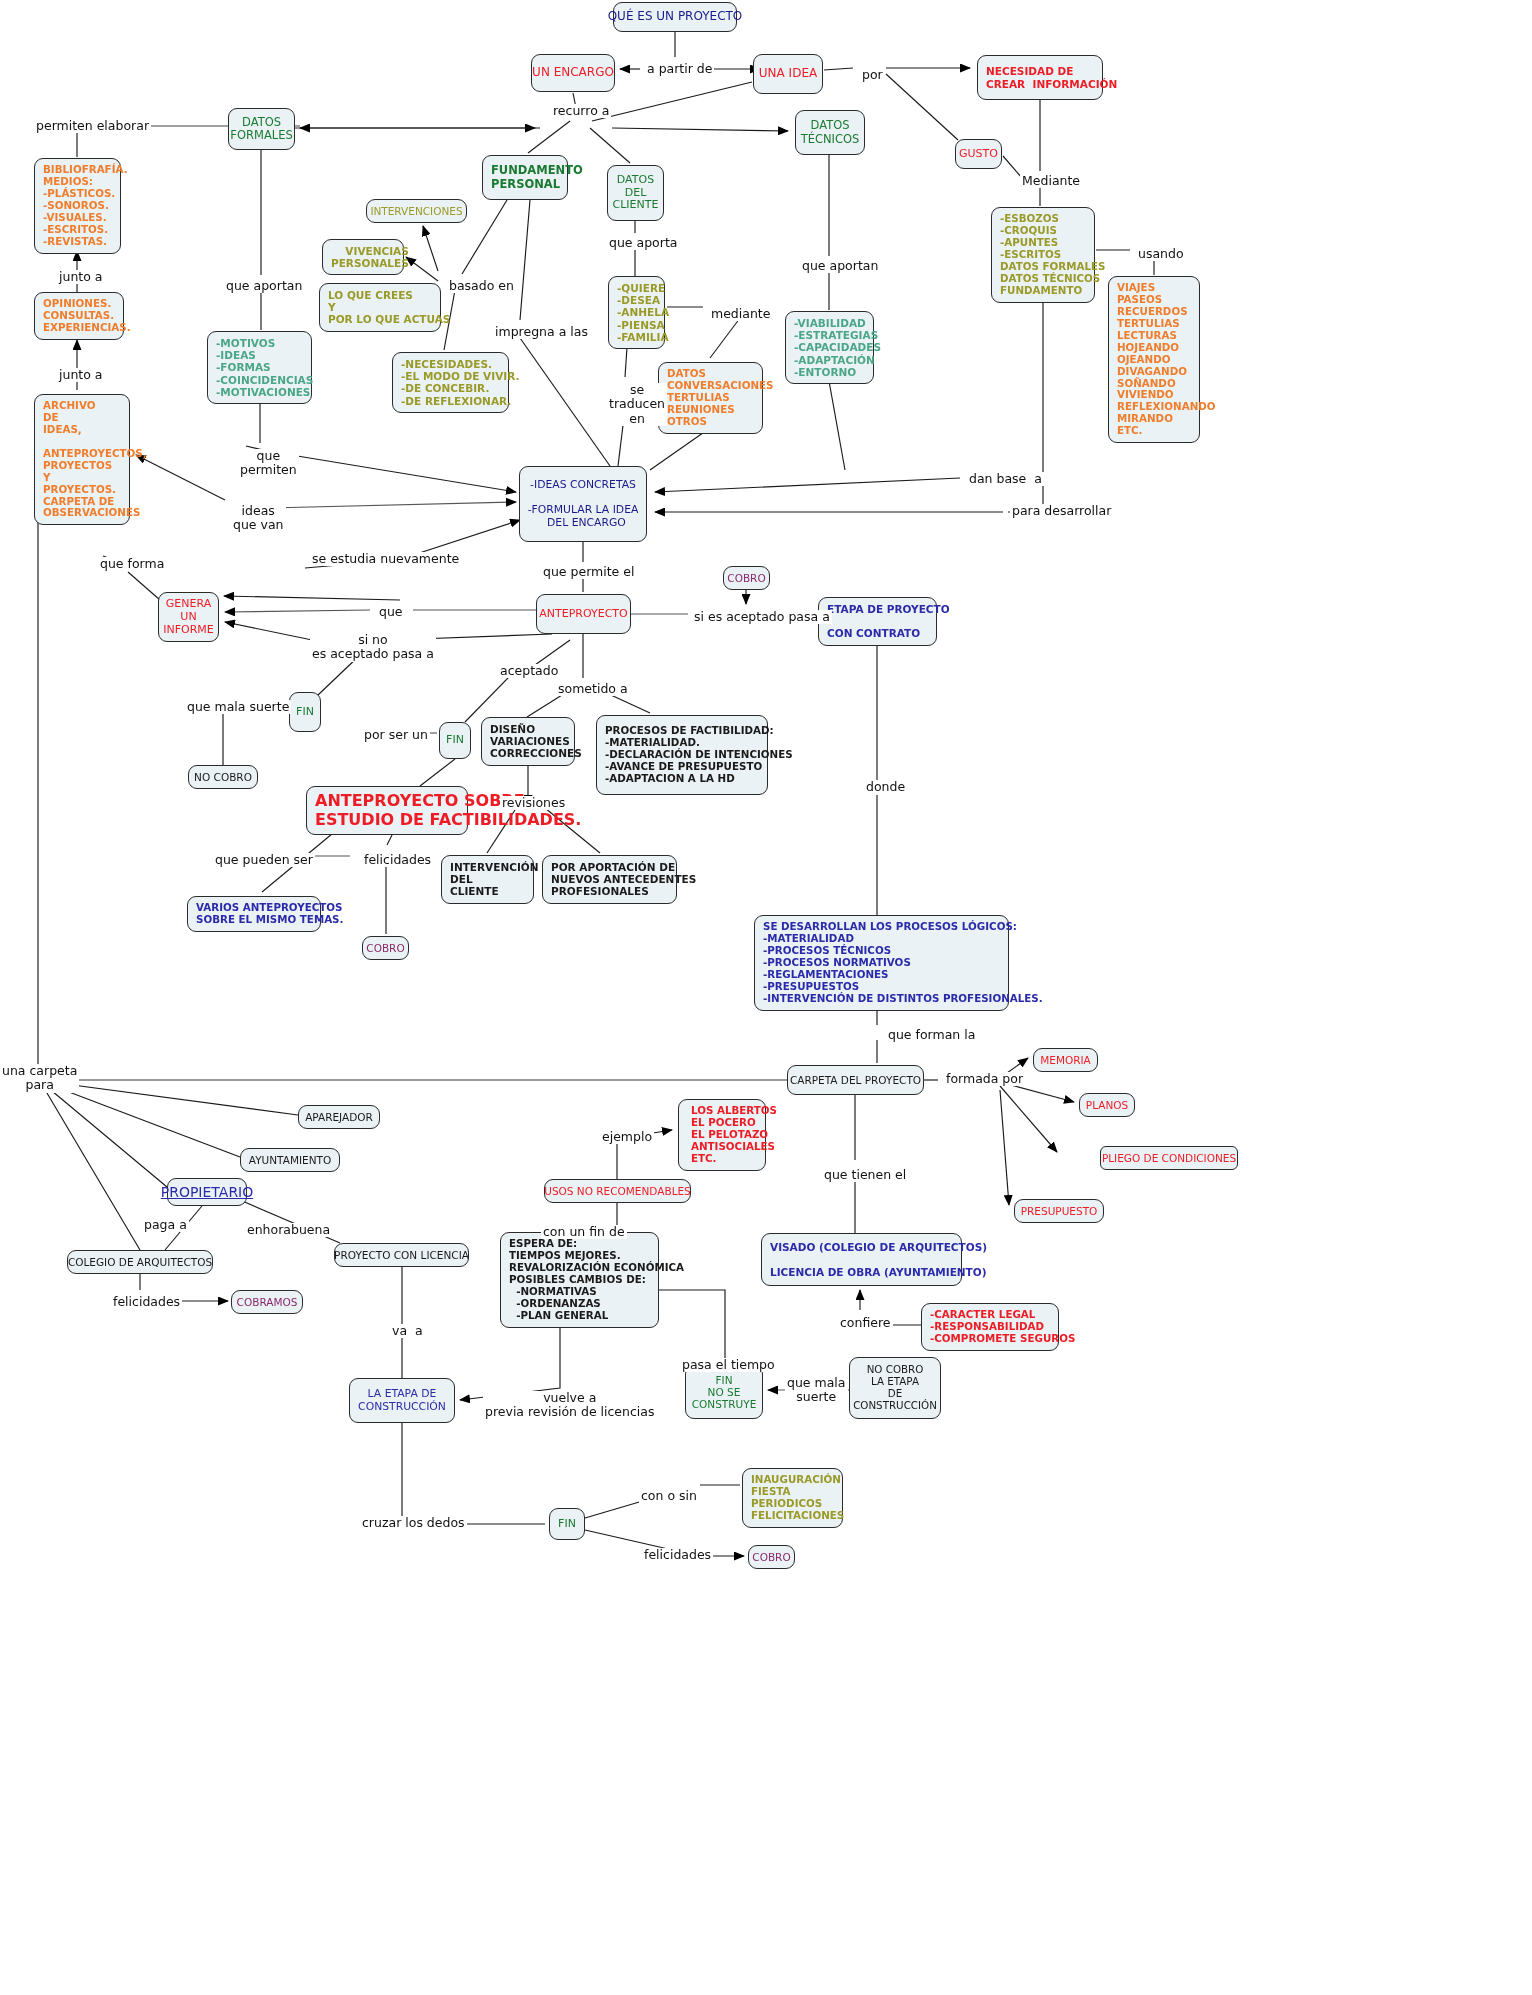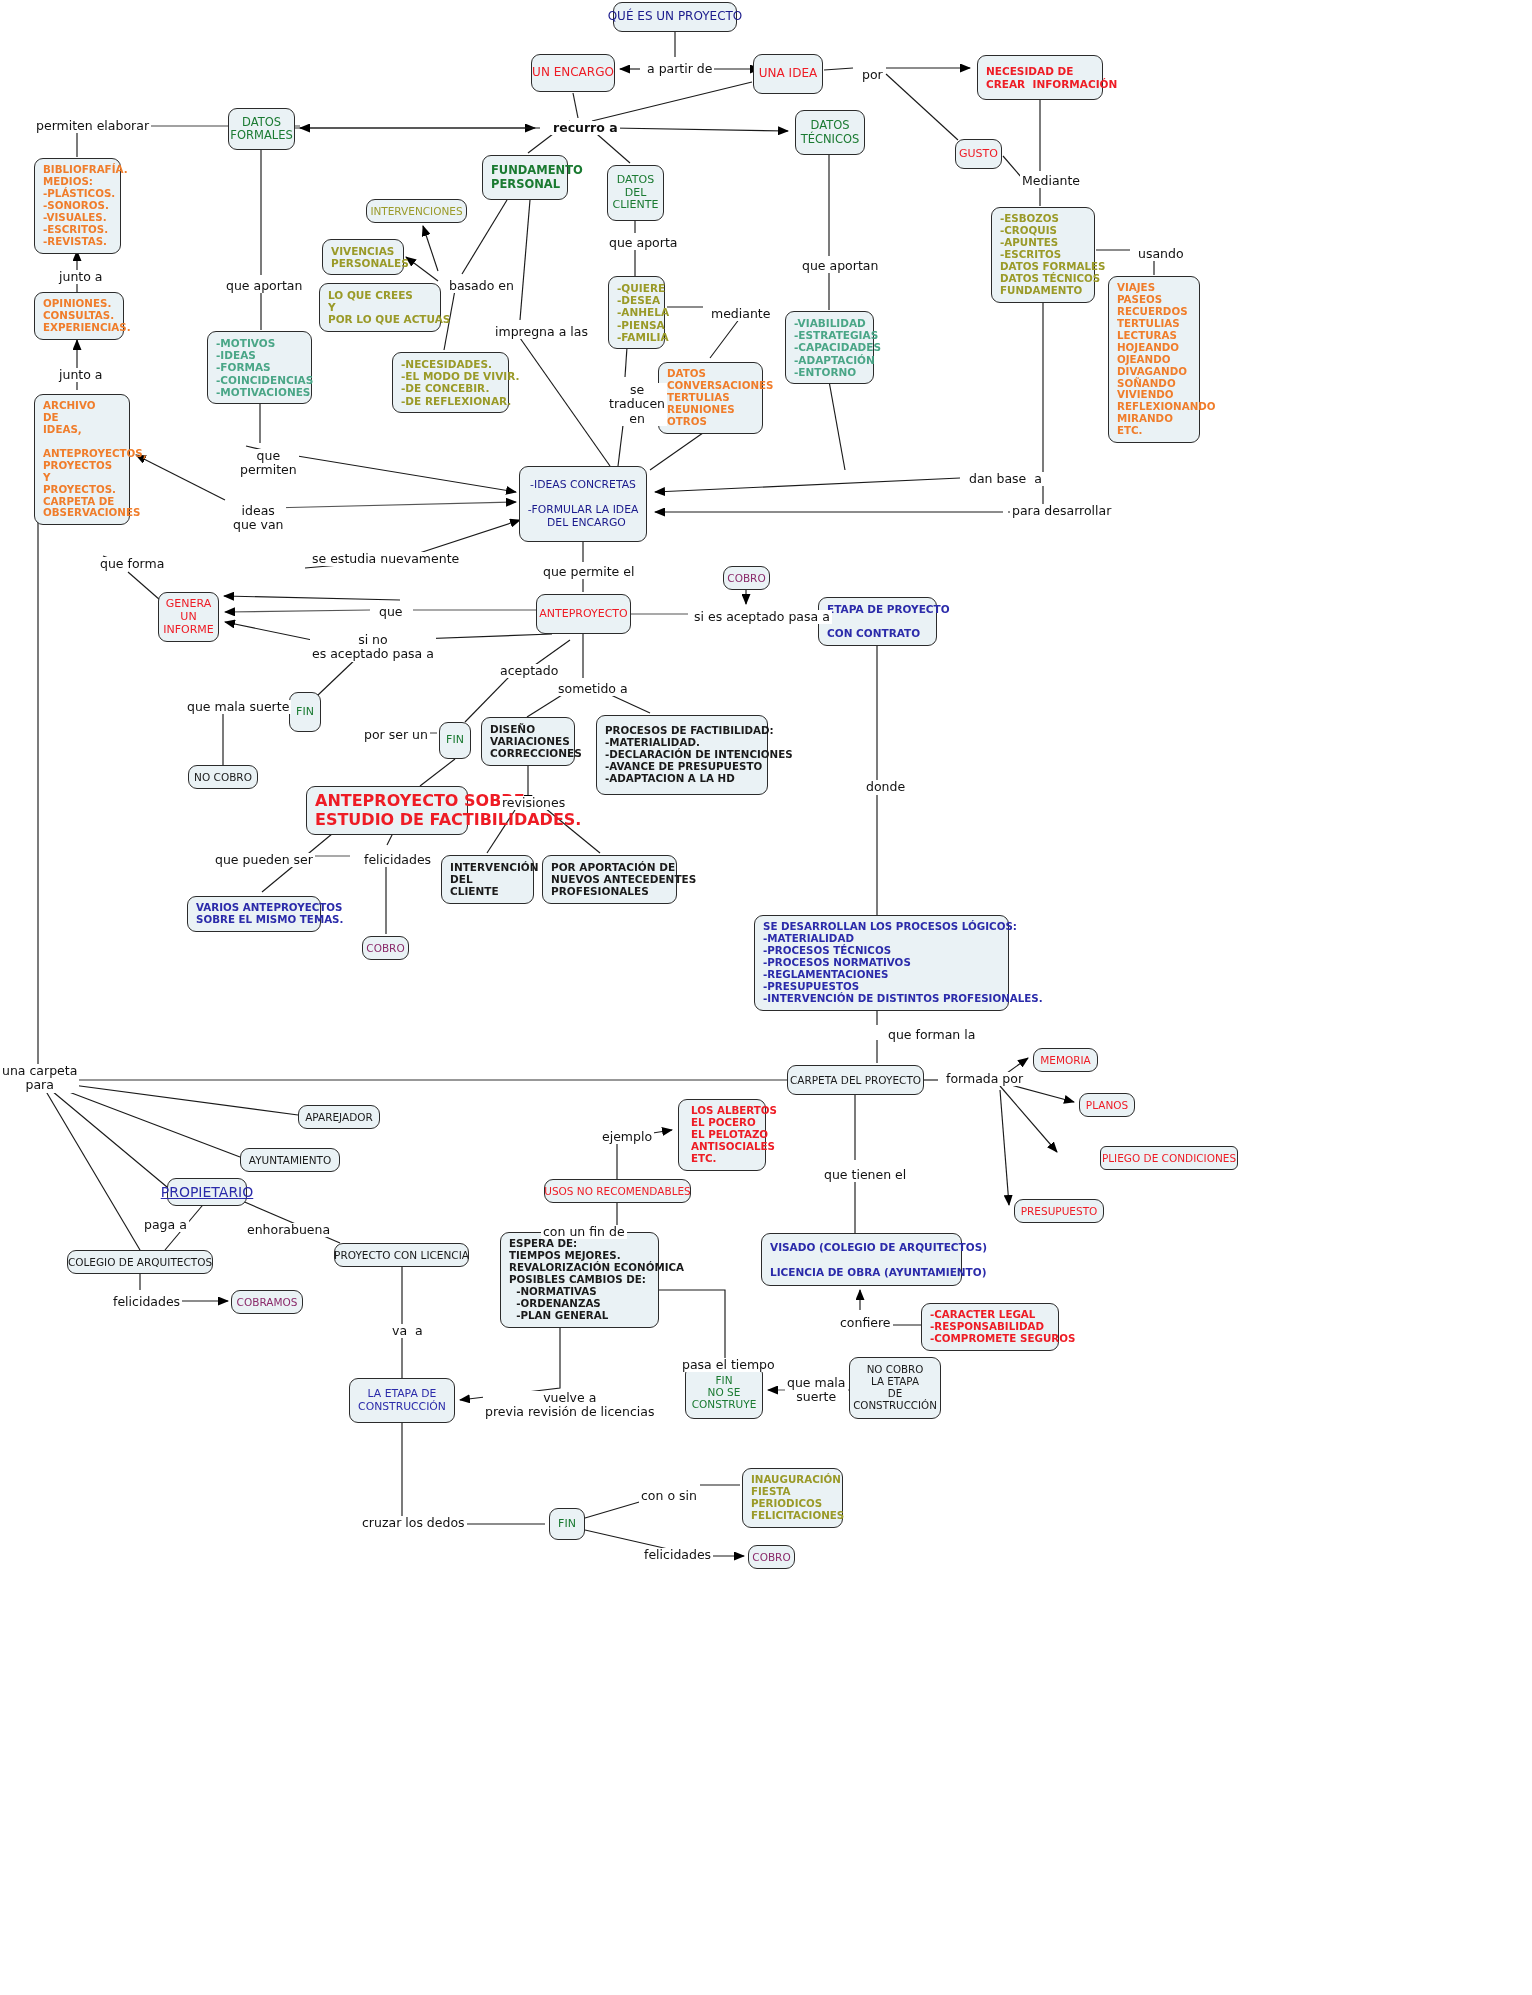--- a/index.html
+++ b/index.html
@@ -223,21 +223,21 @@
 DE
 IDEAS,
 
 ANTEPROYECTOS,
 PROYECTOS
 Y
 PROYECTOS.
 CARPETA DE
 OBSERVACIONES</div>
     <div class="node c-olive" style="left: 366px; top: 199px; width: 101px; min-height: 23px; font-size: 10.5px;">INTERVENCIONES</div>
-    <div class="node c-olive left" style="left: 322px; top: 239px; width: 82px; min-height: 33px; font-size: 10.5px;">VIVENCIAS
+    <div class="node c-olive left" style="left: 322px; top: 239px; width: 82px; min-height: 33px; font-size: 10.5px; text-align: right;">VIVENCIAS
 PERSONALES</div>
     <div class="node c-olive left" style="left: 319px; top: 283px; width: 122px; min-height: 44px; font-size: 10.5px;">LO QUE CREES
 Y
 POR LO QUE ACTUAS</div>
     <div class="node c-mint left" style="left: 207px; top: 331px; width: 105px; min-height: 70px; font-size: 10.5px;">-MOTIVOS
 -IDEAS
 -FORMAS
 -COINCIDENCIAS
 -MOTIVACIONES</div>
     <div class="node c-olive left" style="left: 392px; top: 352px; width: 117px; min-height: 56px; font-size: 10.5px;">-NECESIDADES.
@@ -360,21 +360,21 @@
     <div class="node c-blue" style="left: 349px; top: 1378px; width: 106px; min-height: 45px; font-size: 10.8px;">LA ETAPA DE
 CONSTRUCCIÓN</div>
     <div class="node c-green" style="left: 549px; top: 1508px; width: 36px; min-height: 32px; font-size: 11px;">FIN</div>
     <div class="node c-olive left" style="left: 742px; top: 1468px; width: 101px; min-height: 56px; font-size: 10.3px;">INAUGURACIÓN
 FIESTA
 PERIODICOS
 FELICITACIONES</div>
     <div class="node c-purple" style="left: 748px; top: 1545px; width: 47px; min-height: 23px; font-size: 10.5px;">COBRO</div>
     <div class="lbl" style="left: 645px; top: 62px;">a partir de</div>
     <div class="lbl" style="left: 860px; top: 68px;">por</div>
-    <div class="lbl" style="left: 551px; top: 121px; font-weight: bold;">recurro a</div>
+    <div class="lbl" style="left: 551px; top: 104px;">recurro a</div>
     <div class="lbl" style="left: 34px; top: 119px;">permiten elaborar</div>
     <div class="lbl" style="left: 1020px; top: 174px;">Mediante</div>
     <div class="lbl" style="left: 1136px; top: 247px;">usando</div>
     <div class="lbl" style="left: 57px; top: 270px;">junto a</div>
     <div class="lbl" style="left: 57px; top: 368px;">junto a</div>
     <div class="lbl" style="left: 224px; top: 279px;">que aportan</div>
     <div class="lbl" style="left: 447px; top: 279px;">basado en</div>
     <div class="lbl" style="left: 607px; top: 236px;">que aporta</div>
     <div class="lbl" style="left: 709px; top: 307px;">mediante</div>
     <div class="lbl" style="left: 800px; top: 259px;">que aportan</div>

